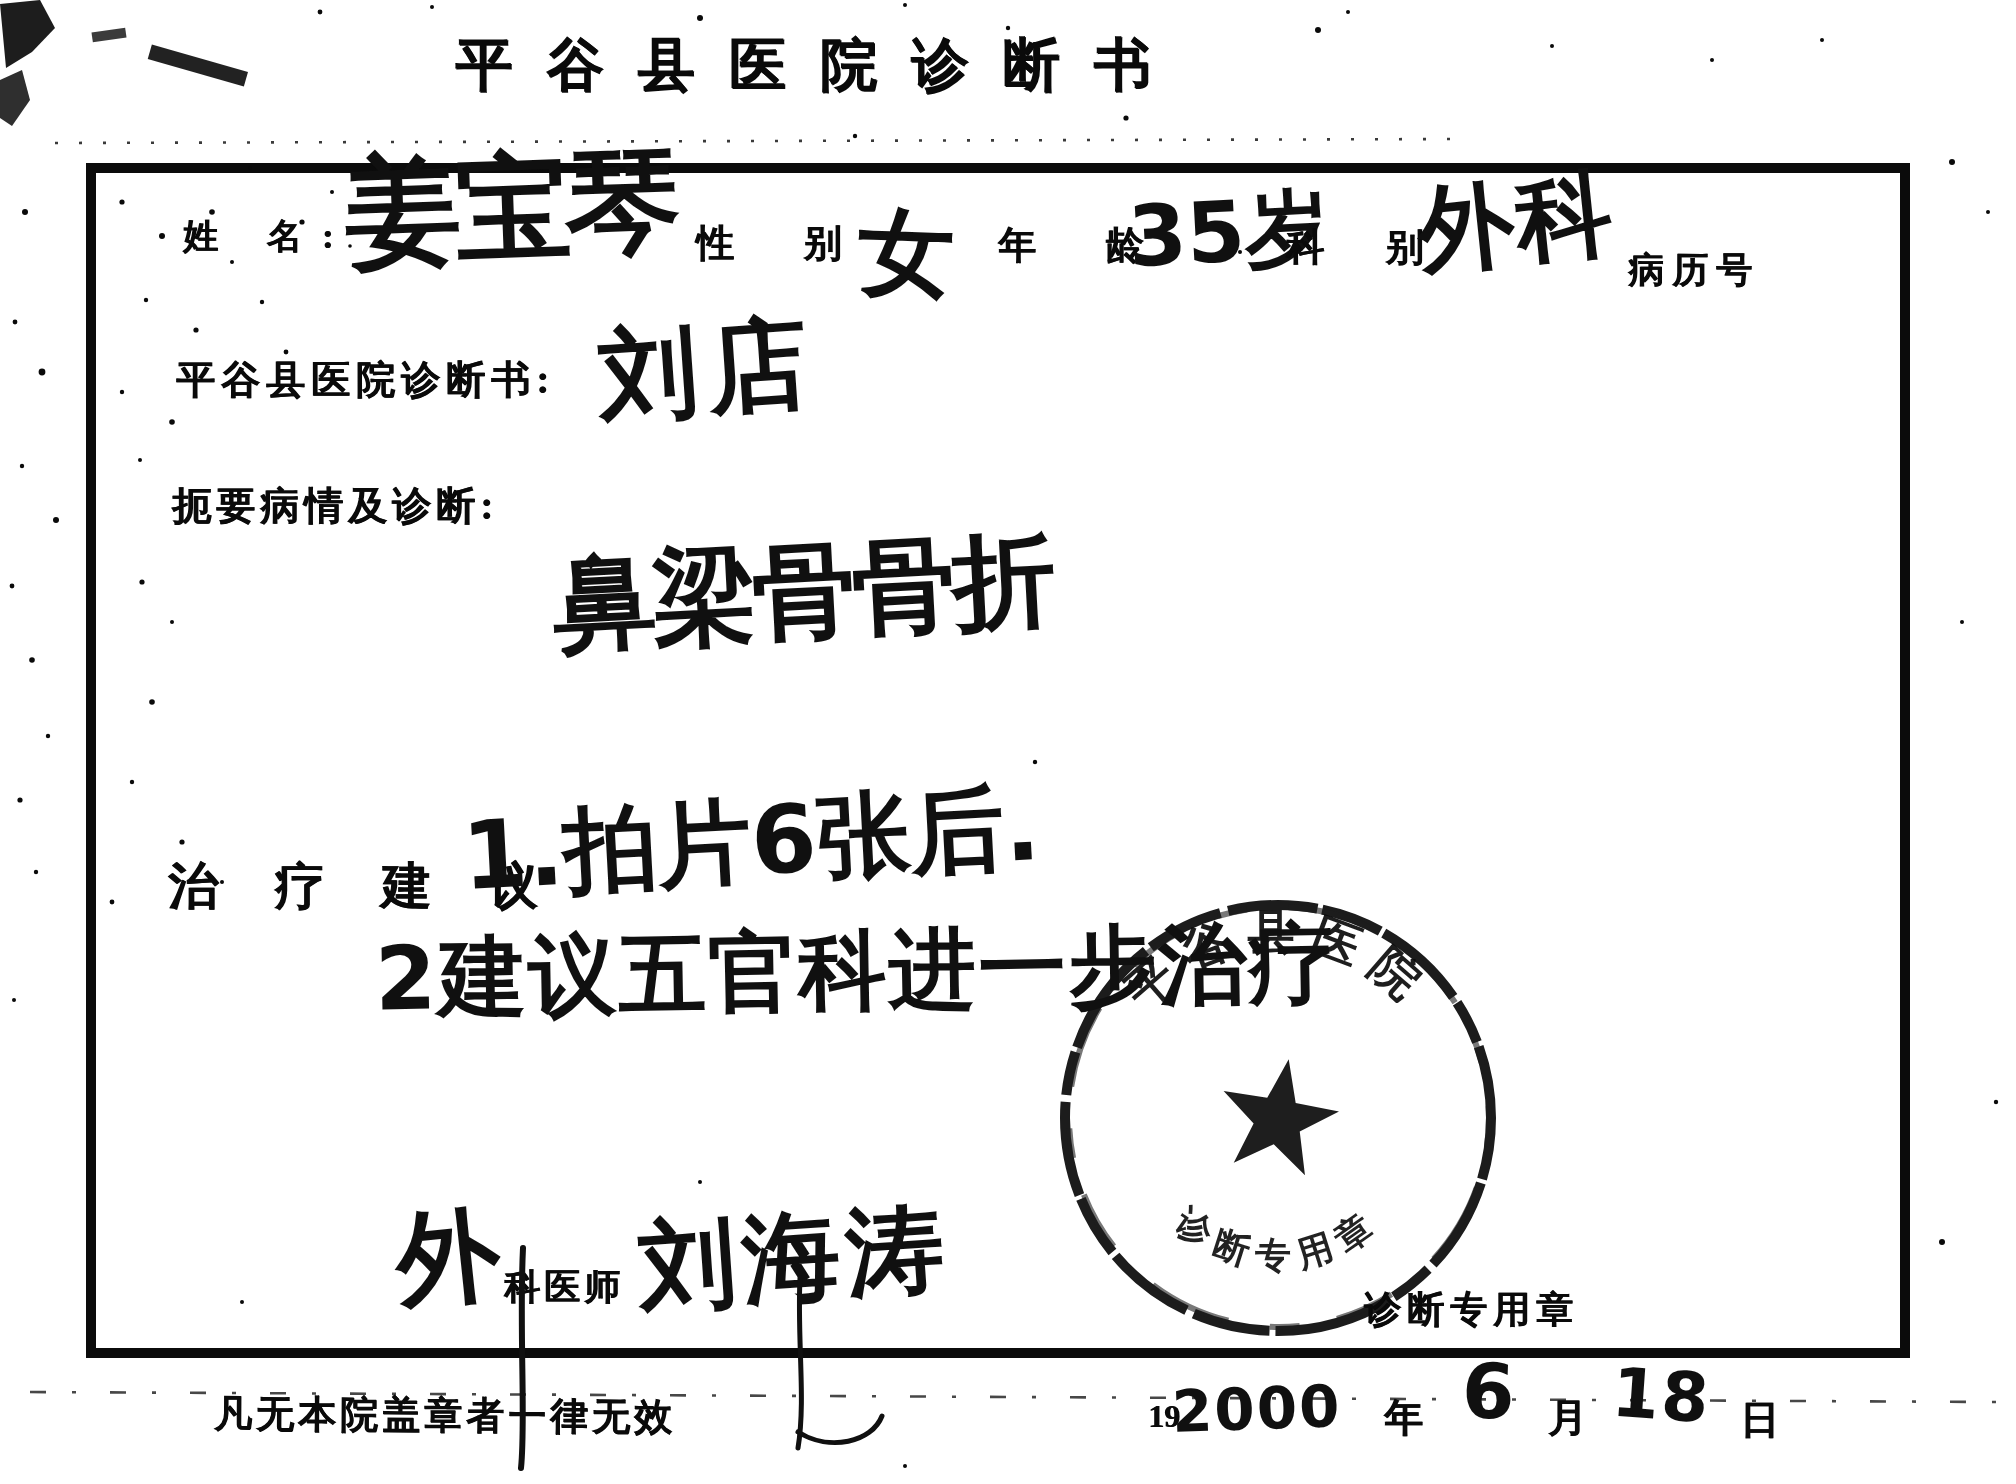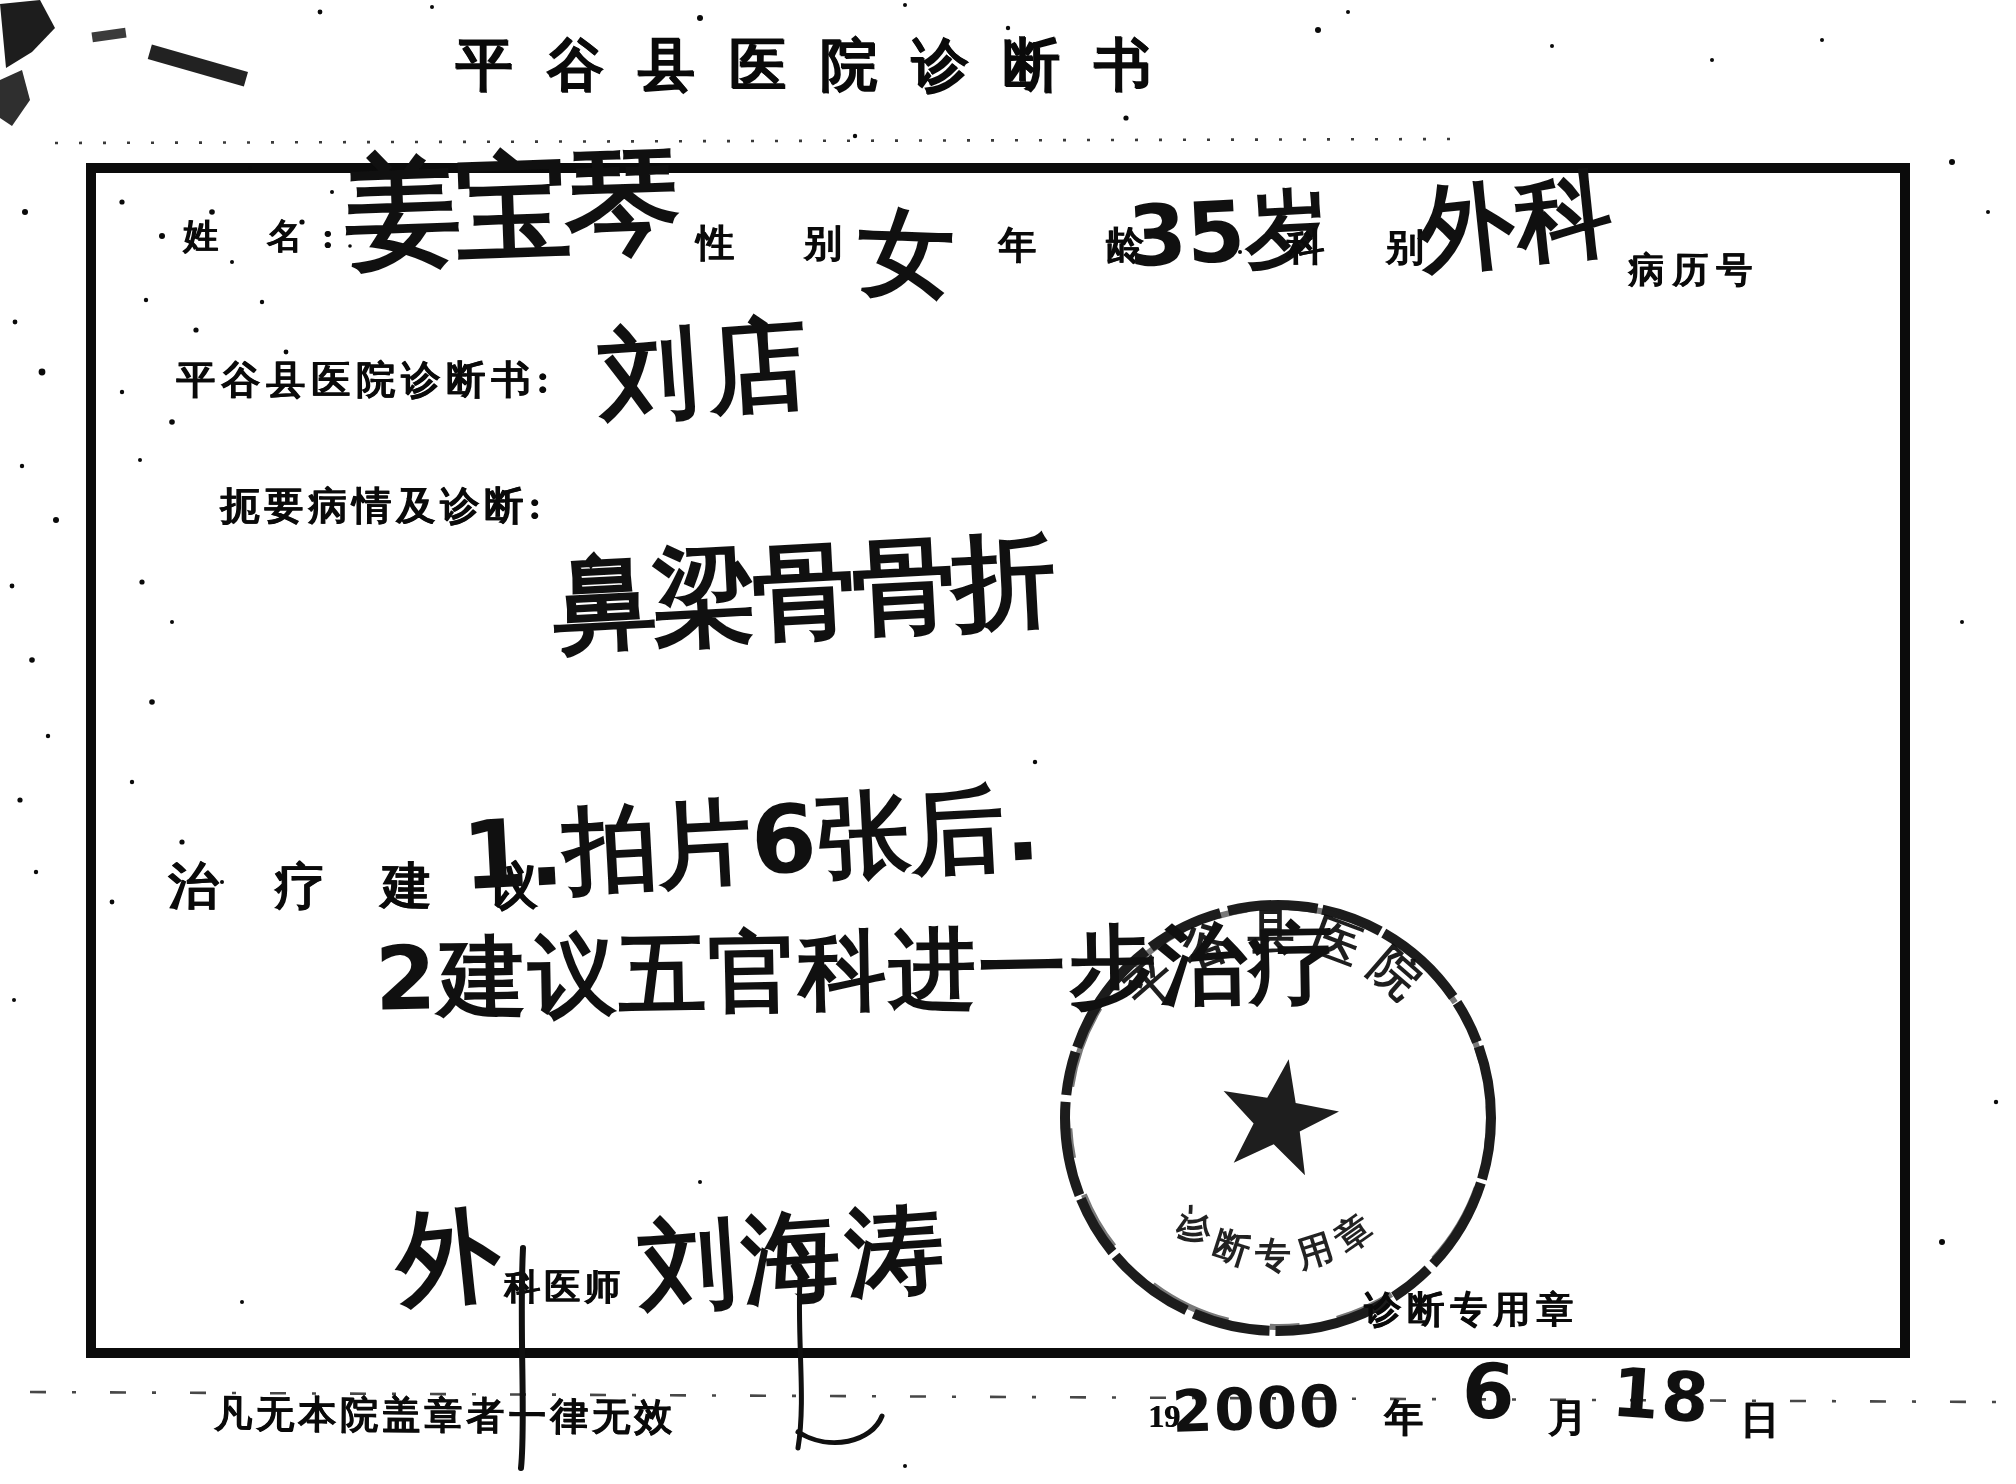--- a/index.html
+++ b/index.html
@@ -125,21 +125,21 @@
   <div class="t hw" style="left:858px;top:205px;font-size:96px;transform:rotate(2deg);z-index:3;">女</div>
   <div class="t label" style="left:998px;top:226px;font-size:38px;letter-spacing:30px;z-index:3;text-align:right;">年 龄</div>
   <div class="t hw" style="left:1128px;top:190px;font-size:84px;transform:rotate(-3deg);z-index:3;">35岁</div>
   <div class="t label" style="left:1286px;top:228px;font-size:38px;letter-spacing:26px;z-index:3;">科 别</div>
   <div class="t hw" style="left:1418px;top:174px;font-size:96px;letter-spacing:2px;transform:rotate(-6deg);z-index:3;">外科</div>
   <div class="t label" style="left:1628px;top:252px;font-size:36px;letter-spacing:8px;z-index:3;">病历号</div>
 
   <div class="t label" style="left:176px;top:360px;font-size:39px;letter-spacing:6px;z-index:3;">平谷县医院诊断书:</div>
   <div class="t hw" style="left:598px;top:320px;font-size:100px;letter-spacing:10px;transform:rotate(-4deg);z-index:3;">刘店</div>
 
-  <div class="t label" style="left:172px;top:486px;font-size:39px;letter-spacing:5px;z-index:3;margin-left:48px;">扼要病情及诊断:</div>
+  <div class="t label" style="left:172px;top:486px;font-size:39px;letter-spacing:5px;z-index:3;">扼要病情及诊断:</div>
   <div class="t hw" style="left:552px;top:540px;font-size:104px;letter-spacing:-4px;transform:rotate(-3deg);z-index:3;">鼻梁骨骨折</div>
 
   <div class="t label" style="left:168px;top:861px;font-size:50px;letter-spacing:22px;z-index:3;">治 疗 建 议</div>
   <div class="t hw" style="left:462px;top:795px;font-size:94px;transform:rotate(-3deg);z-index:5;">1.拍片6张后.</div>
   <div class="t hw" style="left:375px;top:927px;font-size:88px;letter-spacing:2px;transform:rotate(-1deg);z-index:5;">2建议五官科进一步治疗</div>
 
   <svg class="abs" style="left:1048px;top:888px;z-index:4;" width="474" height="474" viewBox="0 0 474 474">
     <g stroke="#0b0b0b" fill="none" opacity="0.93">
       <circle cx="230" cy="230" r="213" stroke-width="10" stroke-dasharray="62 4 95 7 44 5 120 6 78 8 90 5"></circle>
       <circle cx="231" cy="229" r="210" stroke-width="6" stroke-dasharray="30 42 84 55 60 38" opacity="0.6"></circle>

